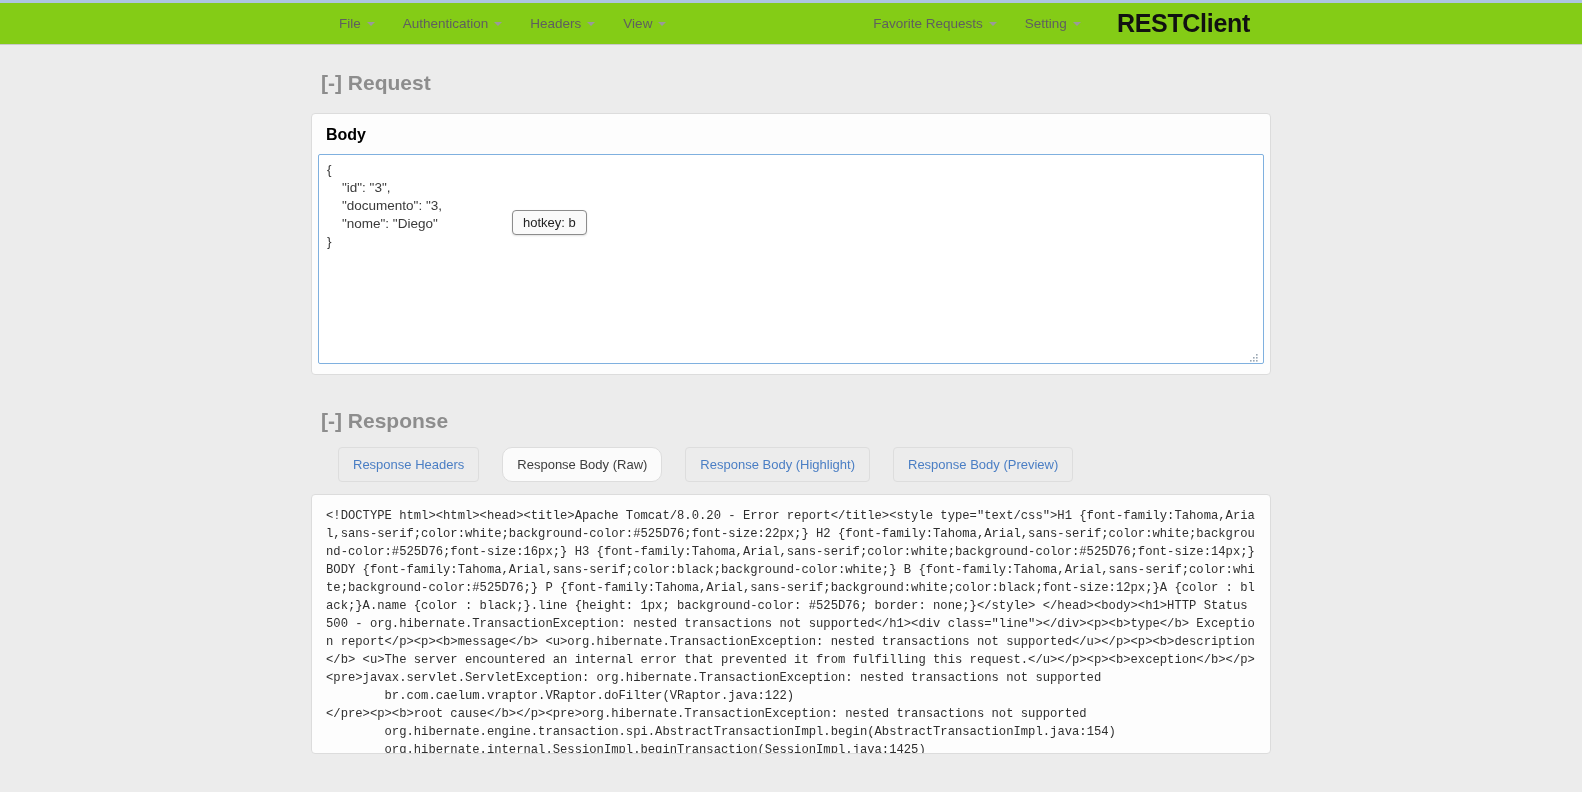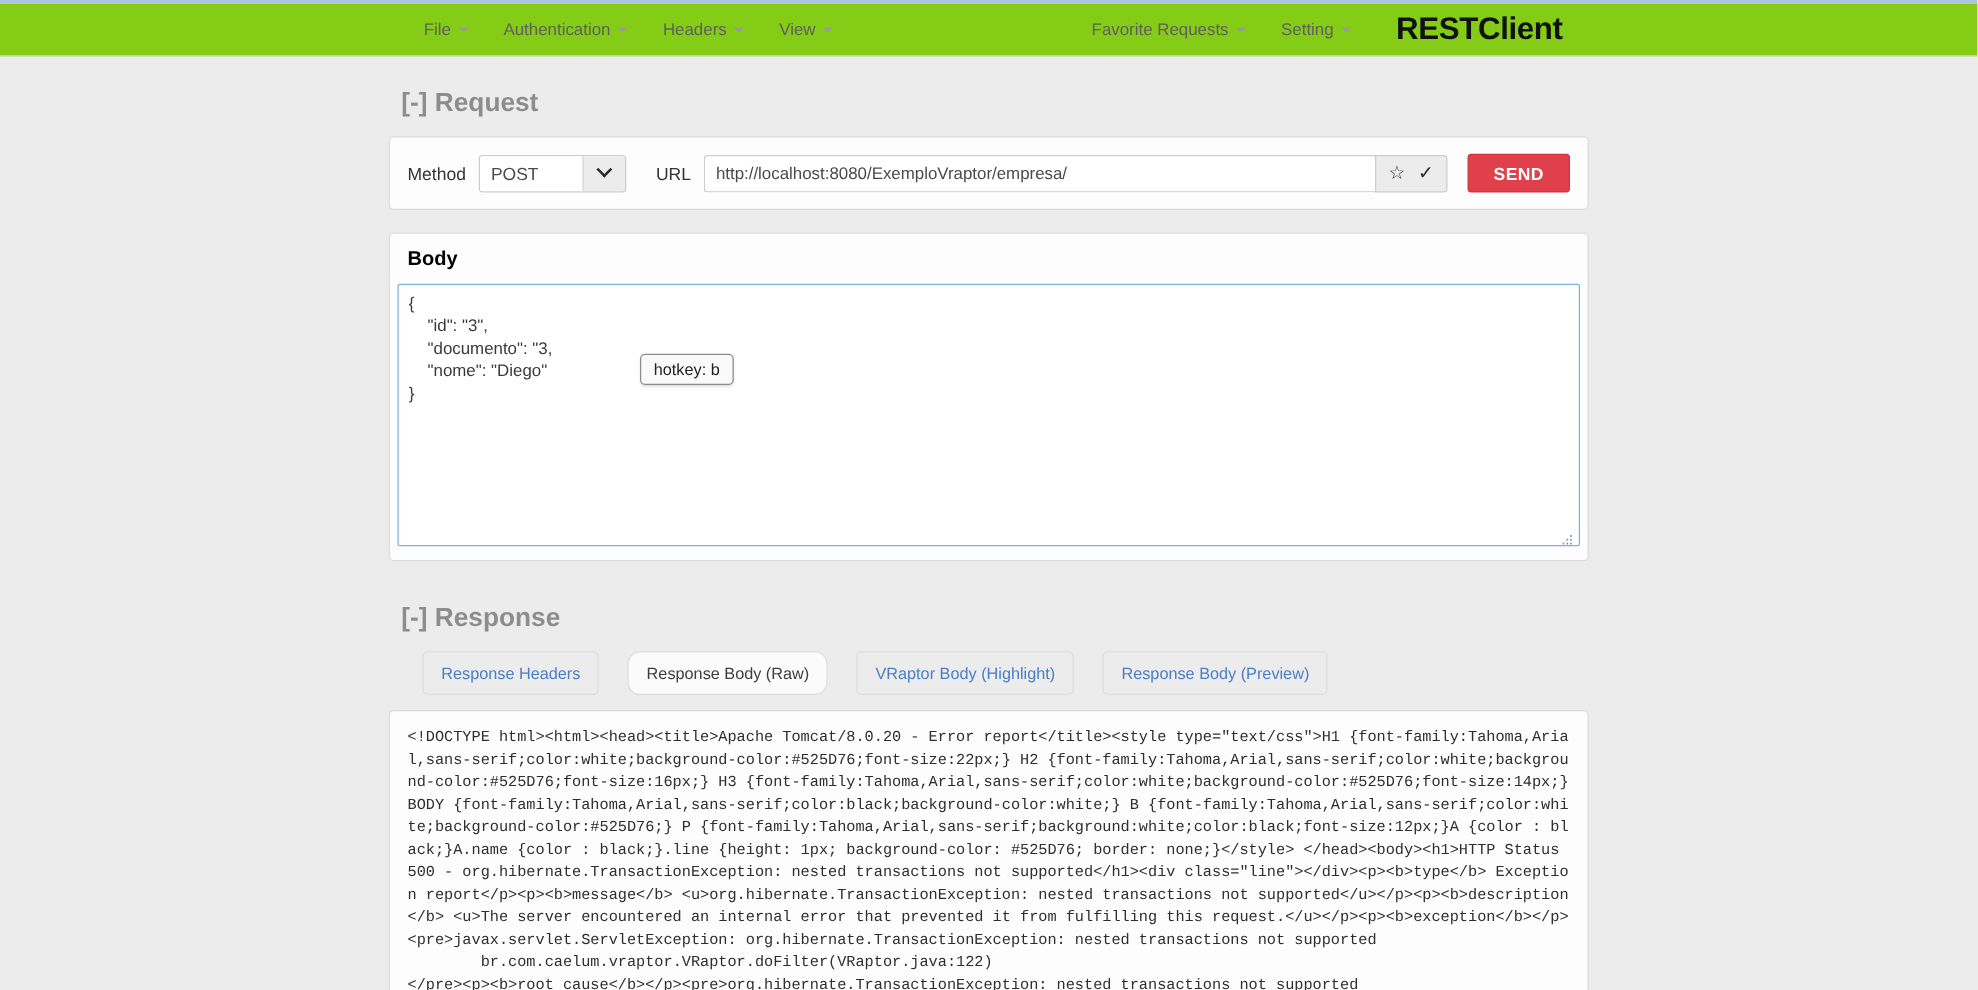--- a/index.html
+++ b/index.html
@@ -286,38 +286,20 @@
 </div>
 
 <div id="content">
   <div class="container">
 
     <div class="section-title">
       <span class="toggler">[-]</span>
       <span>Request</span>
     </div>
 
-    <div class="panel">
-      <div id="request-bar">
-        <span class="field-label">Method</span>
-        <div class="select-wrap">
-          <div class="select-val">POST</div>
-          <div class="select-arrow">
-            <span class="chev"></span>
-          </div>
-        </div>
-        <span class="field-label" id="url-label">URL</span>
-        <input id="url-input" type="text" value="http://localhost:8080/ExemploVraptor/empresa/" style="">
-        <div id="url-addon">
-          <span class="icon-btn">☆</span>
-          <span class="icon-btn">✓</span>
-        </div>
-        <button id="send-button">SEND</button>
-      </div>
-    </div>
 
     <div class="panel" id="body-panel">
       <div id="body-heading">Body</div>
       <div id="body-textarea-wrap">
         <textarea id="body-textarea" placeholder="" style="">{
     "id": "3",
     "documento": "3,
     "nome": "Diego"
 }</textarea>
         <svg class="resize-grip" viewBox="0 0 12 12">
@@ -336,21 +318,21 @@
 
     <div id="response-section">
       <div class="section-title">
         <span class="toggler">[-]</span>
         <span>Response</span>
       </div>
 
       <div id="response-tabs">
         <div class="tab">Response Headers</div>
         <div class="tab active">Response Body (Raw)</div>
-        <div class="tab">VRaptor Body (Highlight)</div>
+        <div class="tab">Response Body (Highlight)</div>
         <div class="tab">Response Body (Preview)</div>
       </div>
 
       <div id="response-body">
         <pre id="response-text">&lt;!DOCTYPE html&gt;&lt;html&gt;&lt;head&gt;&lt;title&gt;Apache Tomcat/8.0.20 - Error report&lt;/title&gt;&lt;style type="text/css"&gt;H1 {font-family:Tahoma,Arial,sans-serif;color:white;background-color:#525D76;font-size:22px;} H2 {font-family:Tahoma,Arial,sans-serif;color:white;background-color:#525D76;font-size:16px;} H3 {font-family:Tahoma,Arial,sans-serif;color:white;background-color:#525D76;font-size:14px;} BODY {font-family:Tahoma,Arial,sans-serif;color:black;background-color:white;} B {font-family:Tahoma,Arial,sans-serif;color:white;background-color:#525D76;} P {font-family:Tahoma,Arial,sans-serif;background:white;color:black;font-size:12px;}A {color : black;}A.name {color : black;}.line {height: 1px; background-color: #525D76; border: none;}&lt;/style&gt; &lt;/head&gt;&lt;body&gt;&lt;h1&gt;HTTP Status 500 - org.hibernate.TransactionException: nested transactions not supported&lt;/h1&gt;&lt;div class="line"&gt;&lt;/div&gt;&lt;p&gt;&lt;b&gt;type&lt;/b&gt; Exception report&lt;/p&gt;&lt;p&gt;&lt;b&gt;message&lt;/b&gt; &lt;u&gt;org.hibernate.TransactionException: nested transactions not supported&lt;/u&gt;&lt;/p&gt;&lt;p&gt;&lt;b&gt;description&lt;/b&gt; &lt;u&gt;The server encountered an internal error that prevented it from fulfilling this request.&lt;/u&gt;&lt;/p&gt;&lt;p&gt;&lt;b&gt;exception&lt;/b&gt;&lt;/p&gt;&lt;pre&gt;javax.servlet.ServletException: org.hibernate.TransactionException: nested transactions not supported
 	br.com.caelum.vraptor.VRaptor.doFilter(VRaptor.java:122)
 &lt;/pre&gt;&lt;p&gt;&lt;b&gt;root cause&lt;/b&gt;&lt;/p&gt;&lt;pre&gt;org.hibernate.TransactionException: nested transactions not supported
 	org.hibernate.engine.transaction.spi.AbstractTransactionImpl.begin(AbstractTransactionImpl.java:154)
 	org.hibernate.internal.SessionImpl.beginTransaction(SessionImpl.java:1425)</pre>
       </div>

